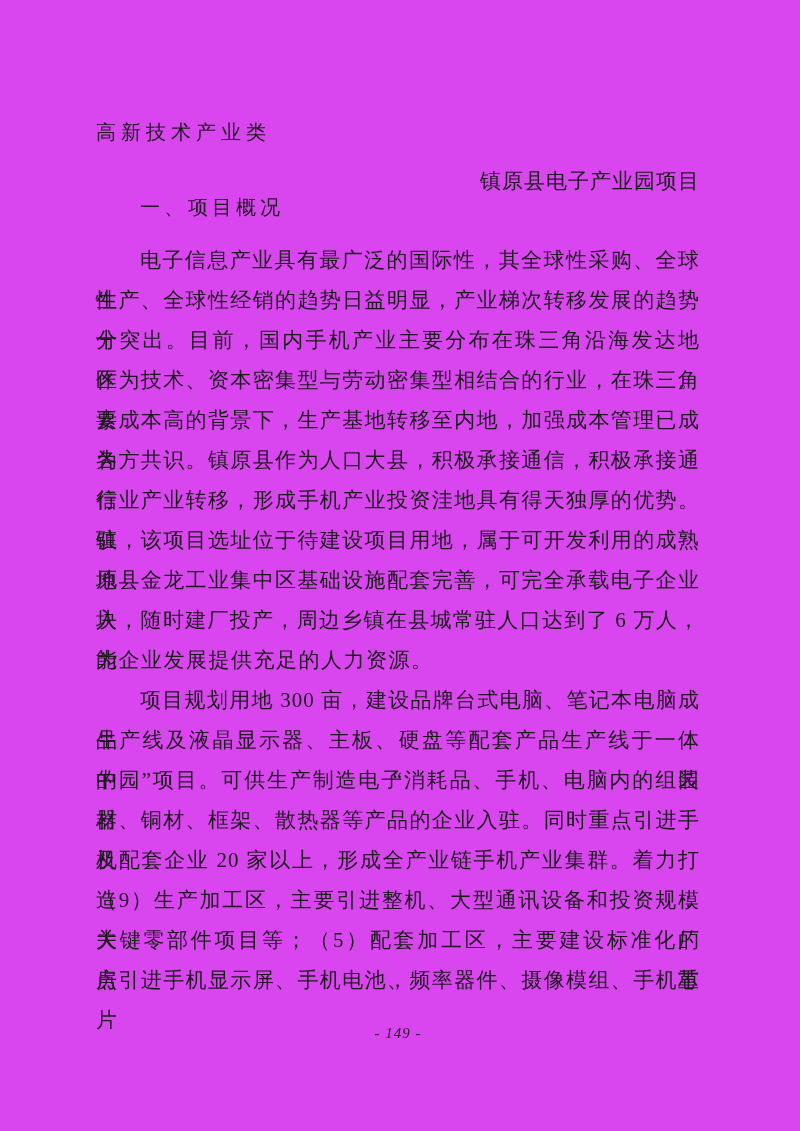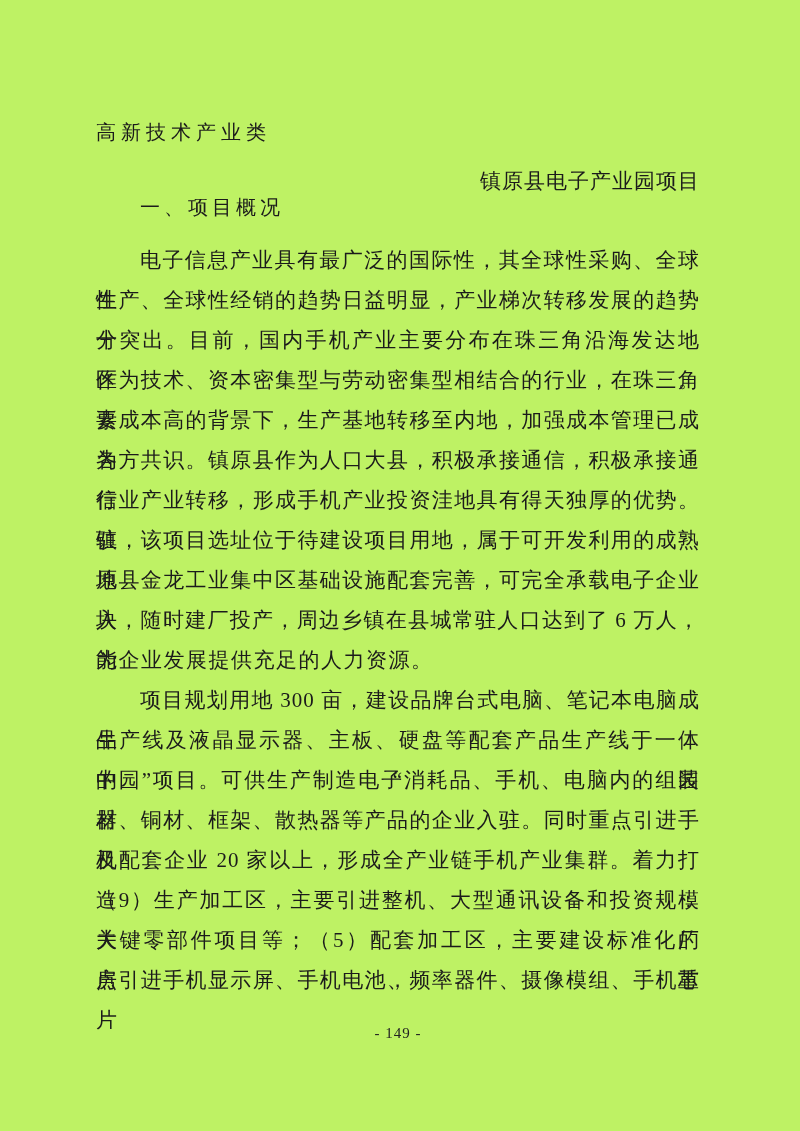--- a/index.html
+++ b/index.html
@@ -4,21 +4,21 @@
 <style>
   html, body {
     margin: 0;
     padding: 0;
     background: #ffffff;
   }
   .page {
     position: relative;
     width: 800px;
     height: 1131px;
-    background: #bef264;
+    background: #d946ef;
     color: #1b1b1b;
     font-family: "Liberation Serif", "DejaVu Serif", serif;
     box-sizing: border-box;
     padding: 120px 100px 0 96px;
     overflow: hidden;
   }
   .category {
     font-size: 20px;
     line-height: 24px;
     letter-spacing: 5px;
@@ -56,20 +56,21 @@
   .paragraph .line:first-child {
     text-indent: 44px;
   }
   .para-complete .line:last-child {
     text-align-last: left;
     letter-spacing: 1.5px;
   }
   .footer {
     margin-top: 24px;
     text-align: center;
+    font-style: italic;
   }
   .pagenum {
     font-size: 15px;
     letter-spacing: 1px;
     color: #222222;
   }
 </style>
 </head>
 <body>
 

